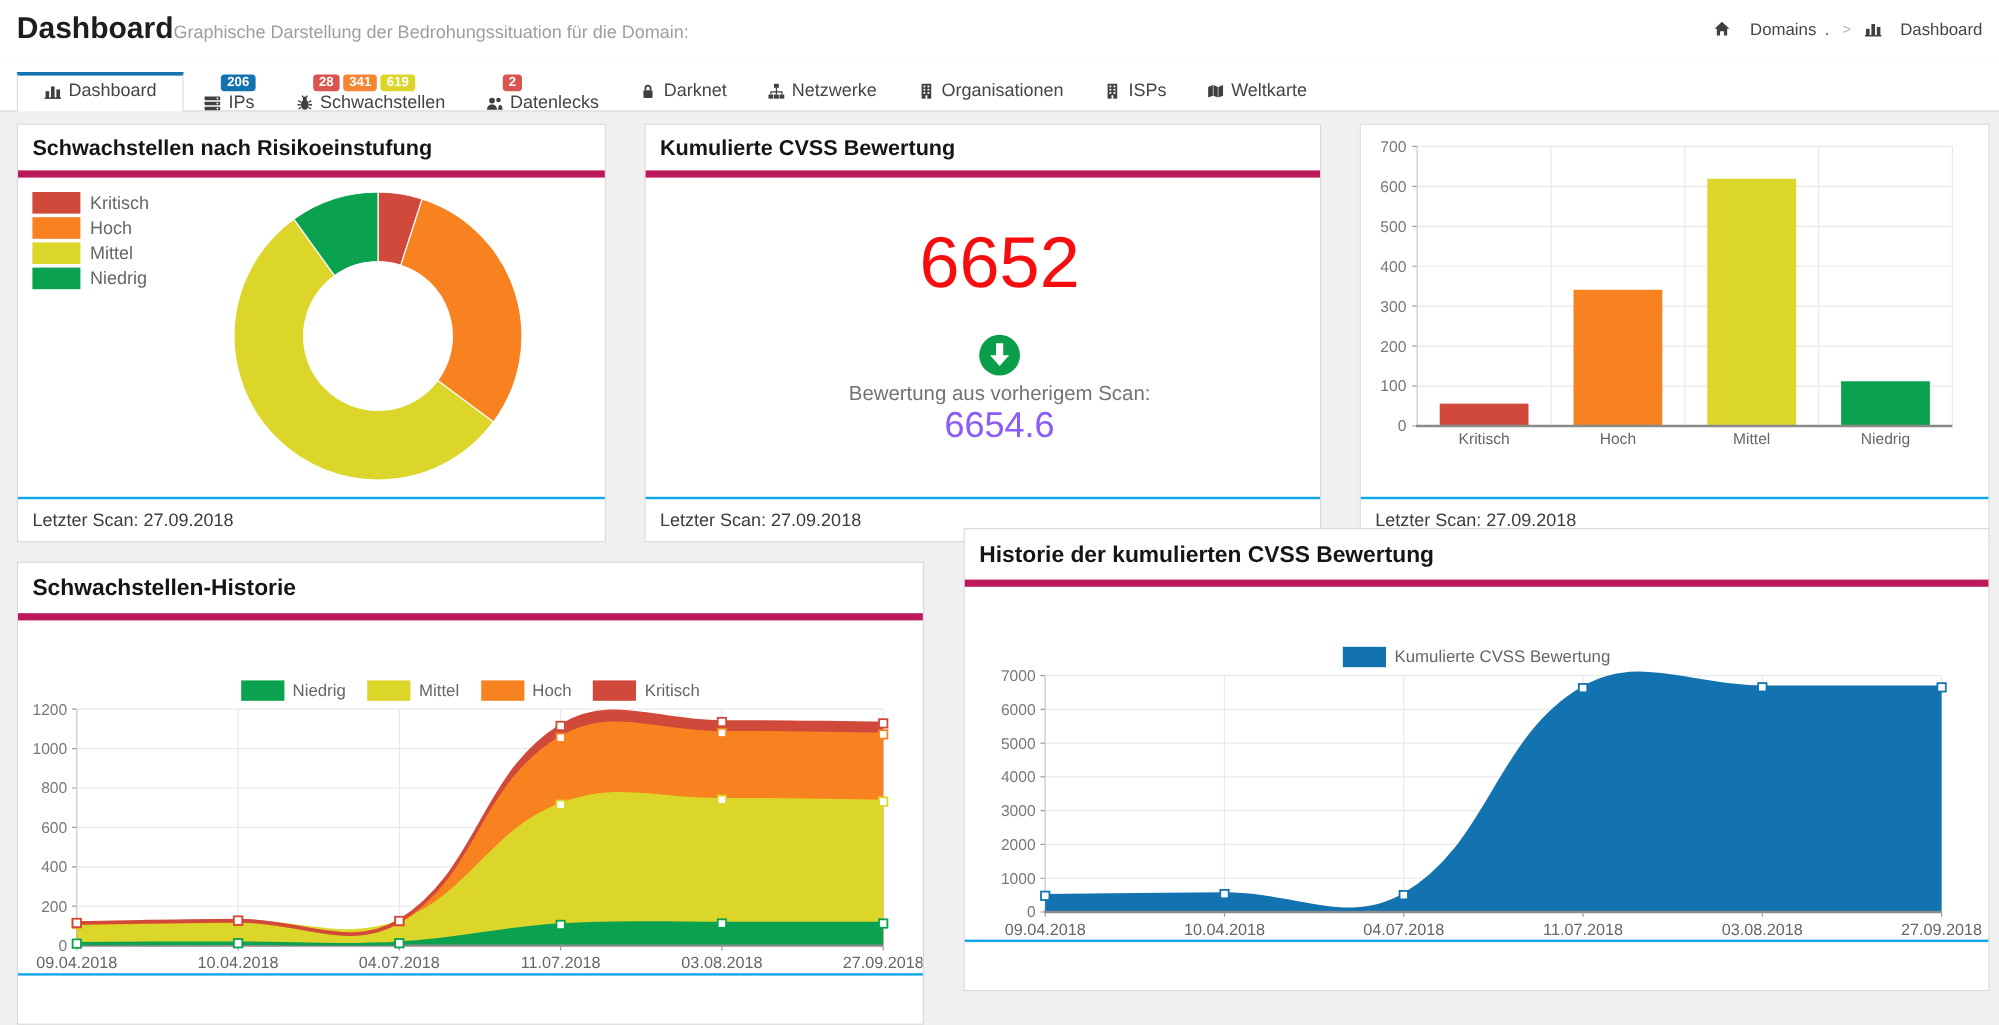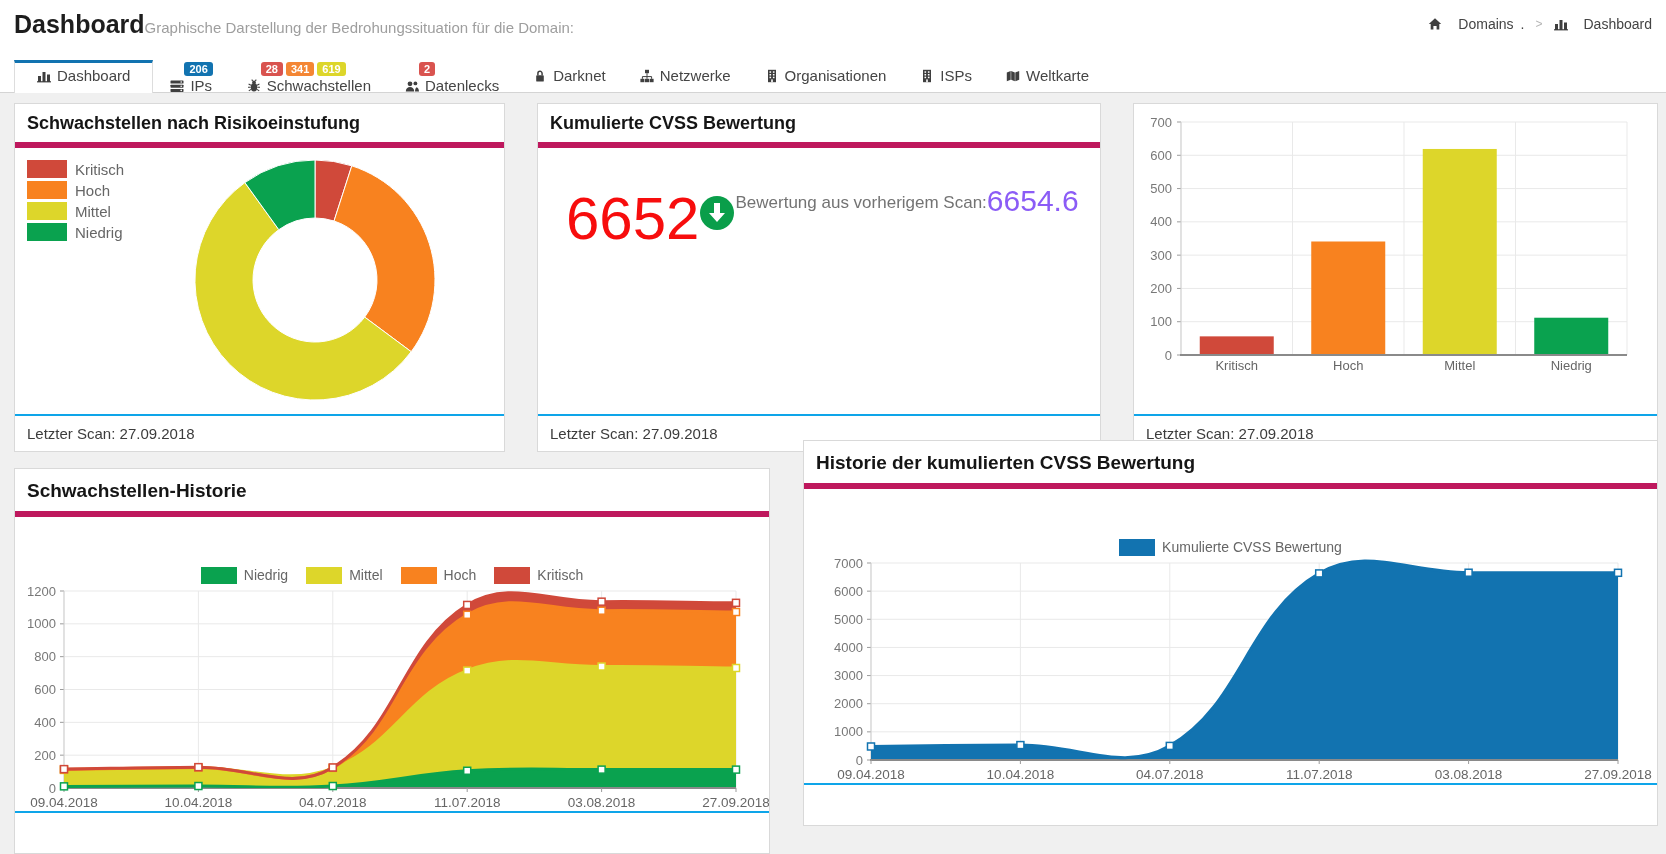--- a/index.html
+++ b/index.html
@@ -53,21 +53,21 @@
   .vlegend .sw{width:40px;height:18px;flex:none;}
   .vlegend .lt{font-size:15px;color:#666;}
 
   
   .hlegend{position:absolute;left:0;right:0;top:48px;display:flex;justify-content:center;gap:18px;height:20px;}
   .hlegend .li{display:flex;align-items:center;gap:7px;cursor:pointer;}
   .hlegend .sw{width:36px;height:17px;flex:none;}
   .hlegend .lt{font-size:14px;color:#666;}
 
   
-  .cvss-col{position:absolute;left:0;top:0;right:0;display:flex;flex-direction:row;align-items:center;padding-left:28px;}
+  .cvss-col{position:absolute;left:0;top:0;right:0;display:flex;flex-direction:column;align-items:center;padding-left:28px;}
   .big-number{margin-top:36px;font-size:60px;line-height:70px;}
   .trend-icon{margin-top:24px;width:36px;height:36px;}
   .prev-label{margin-top:4px;font-size:17px;color:#737373;}
   .prev-value{font-size:30px;line-height:34px;color:#8b5cf6;}
 </style>
 </head>
 <body>
 
 <div class="topbar">
   <span class="page-title">Dashboard</span>

